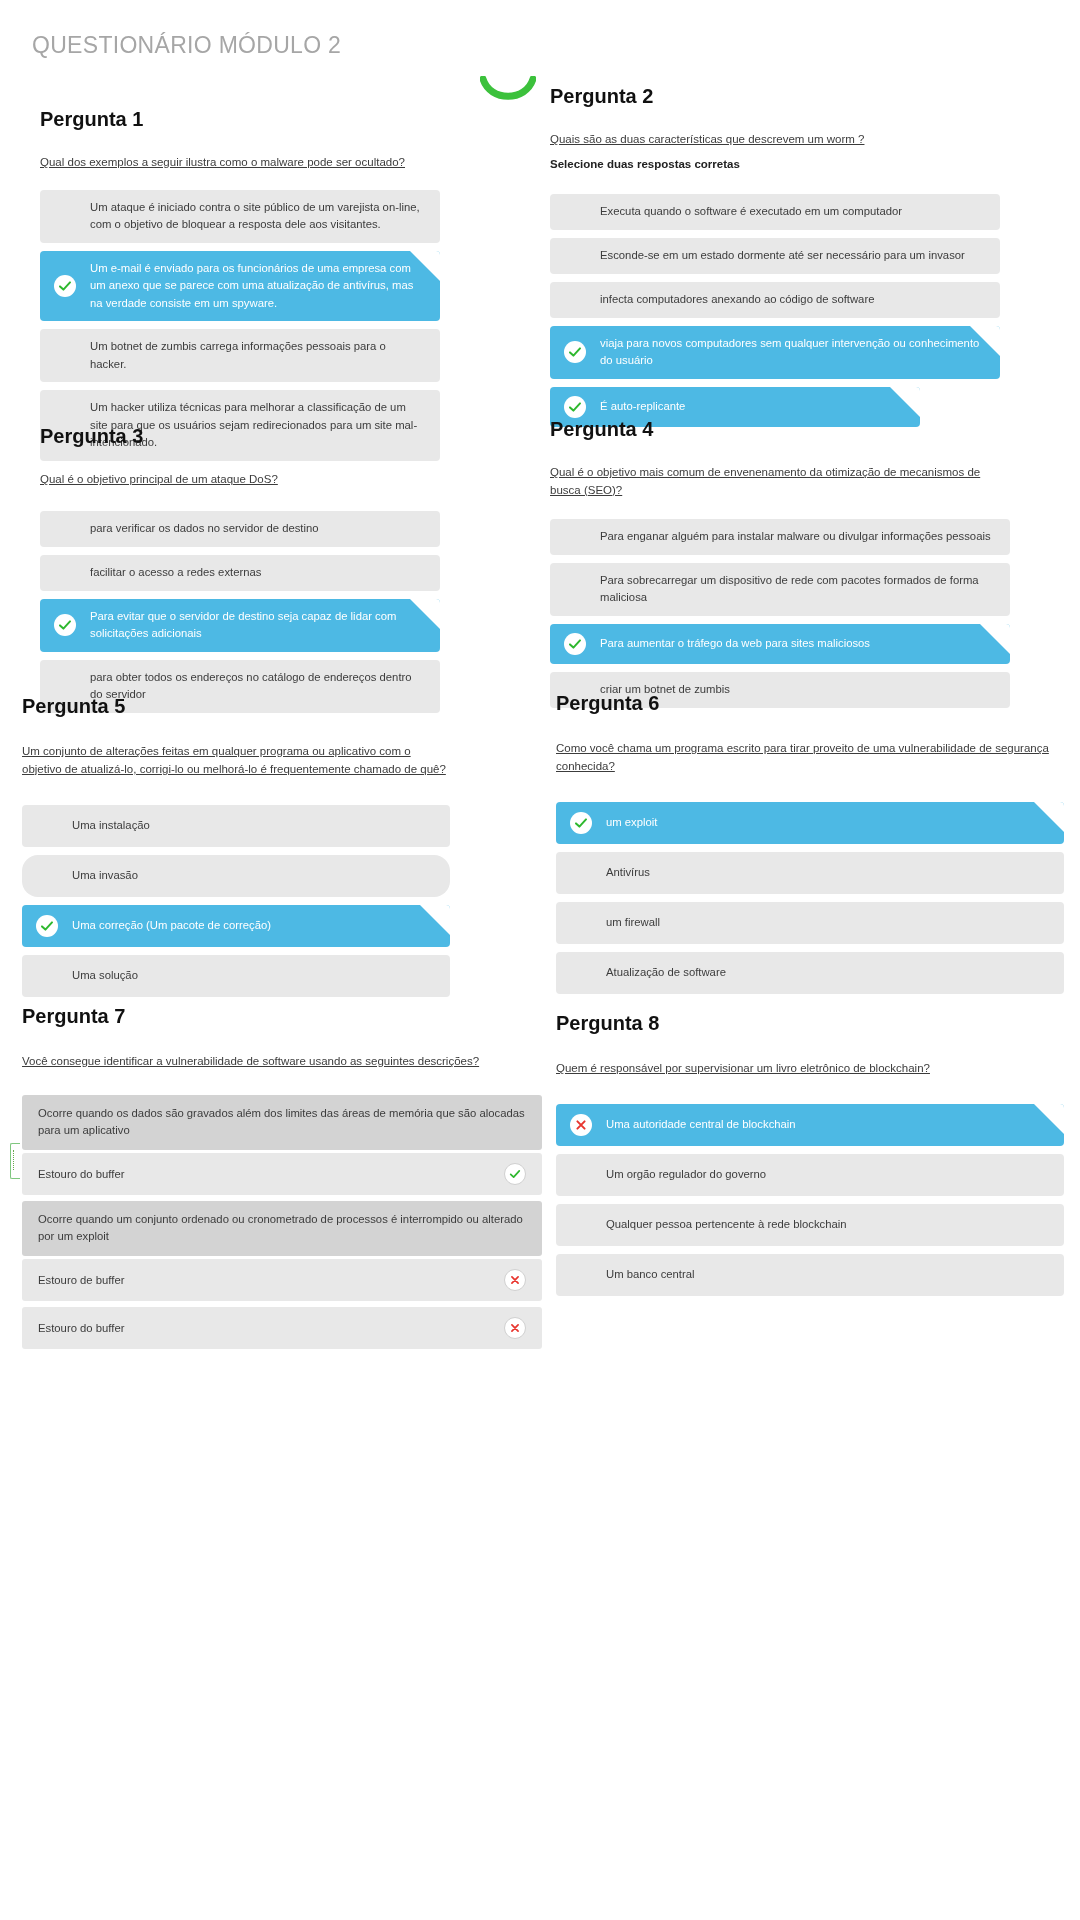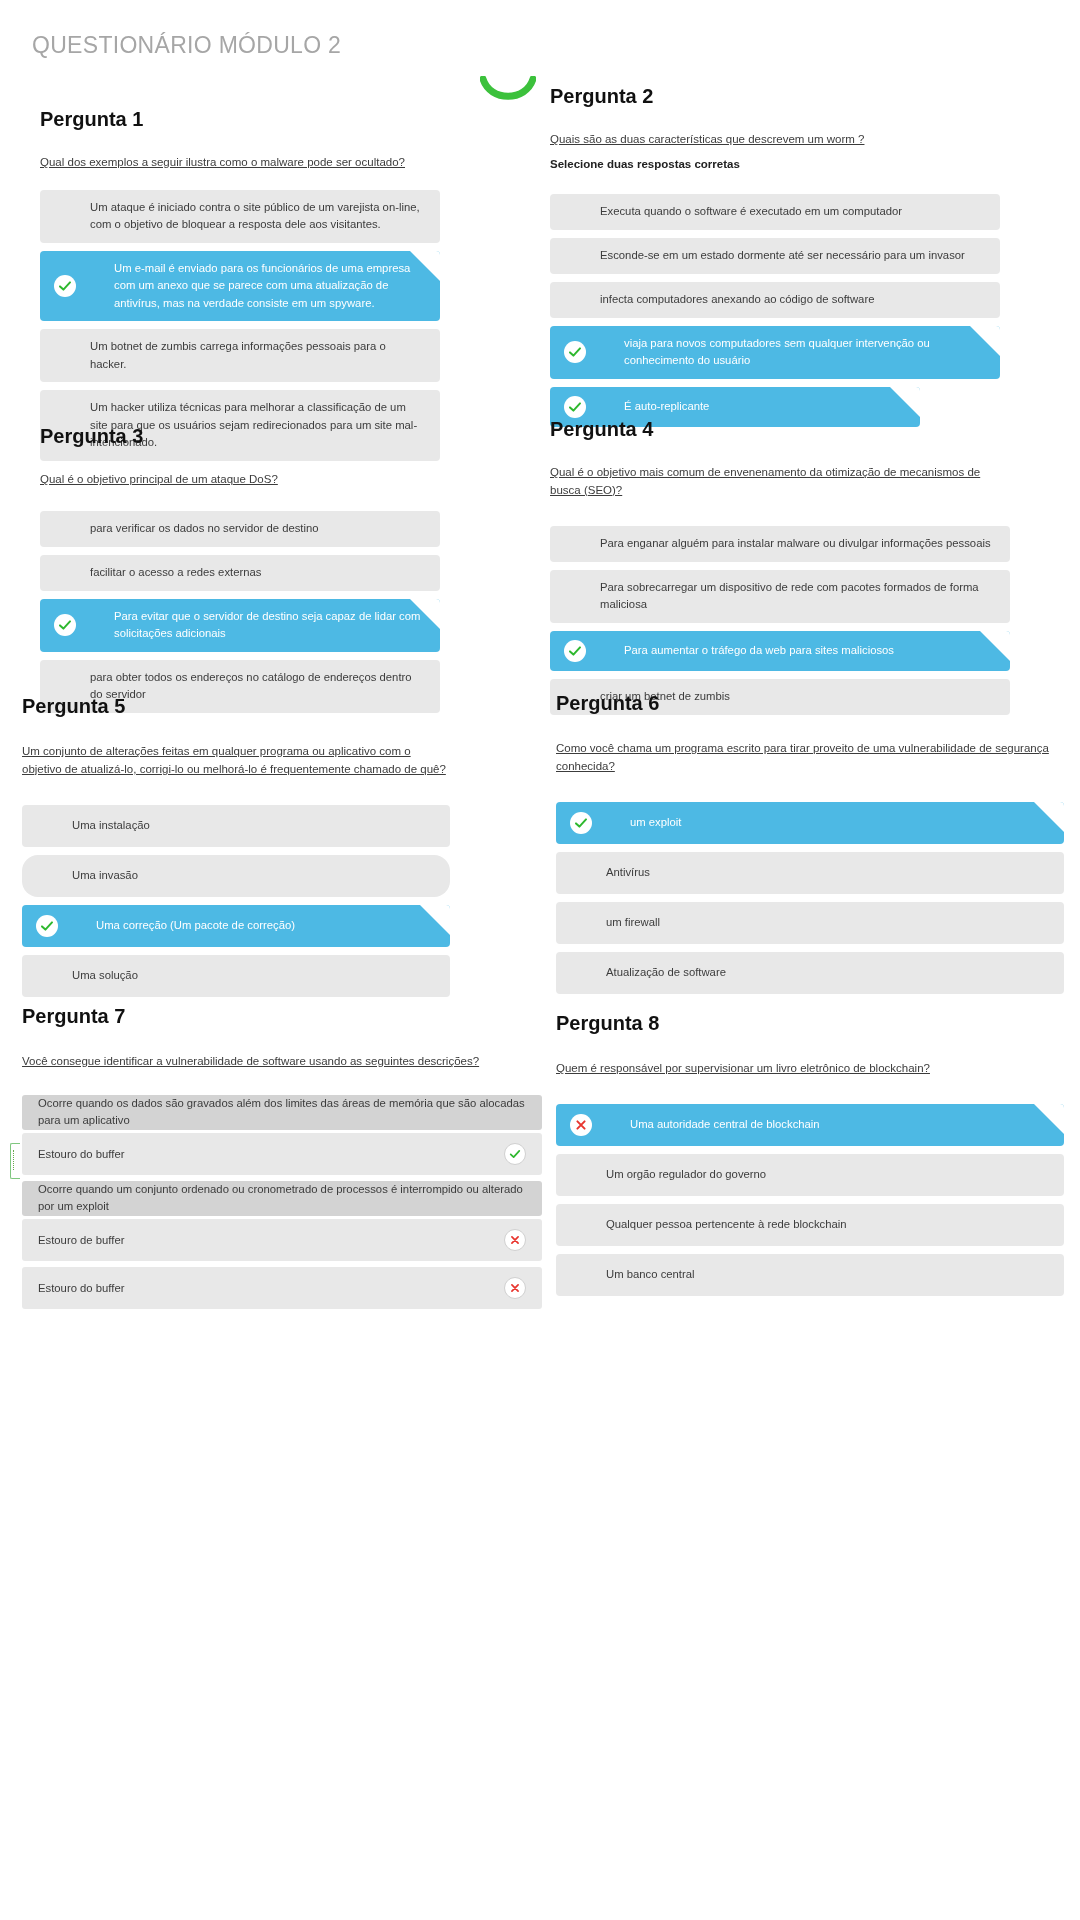--- a/index.html
+++ b/index.html
@@ -91,21 +91,20 @@
     align-self: stretch;
   }
   .opt .opt-text {
     font-size: 11.3px;
     line-height: 1.55;
     color: #3c3c3c;
     flex: 1 1 auto;
   }
   .opt.selected {
     background: #4db9e4;
-    gap: 24px;
   }
   .opt.selected .opt-text {
     color: #ffffff;
   }
   
   .opt.selected .fold {
     position: absolute;
     right: 0;
     top: 0;
     width: 0;
@@ -127,21 +126,21 @@
   .badge svg { display: block; }
 
   
   .match-group { margin-bottom: 6px; }
   .match-desc {
     background: #d3d3d3;
     border-radius: 3px;
     font-size: 11.3px;
     line-height: 1.55;
     color: #3c3c3c;
-    padding: 0 16px;
+    padding: 10px 16px;
     box-sizing: border-box;
   }
   .match-answer {
     background: #e8e8e8;
     border-radius: 3px;
     font-size: 11.3px;
     color: #3c3c3c;
     padding: 10px 16px;
     margin-top: 3px;
     display: flex;
@@ -296,21 +295,21 @@
       <div class="opt">
         <div class="opt-pad"></div>
         <div class="opt-text">para obter todos os endereços no catálogo de endereços dentro do servidor</div>
       </div>
     </div>
   </div>
 
   <div class="q-block" style="left:550px; top:418px; width:460px;">
     <div class="q-head">Pergunta 4</div>
     <div class="q-prompt">Qual é o objetivo mais comum de envenenamento da otimização de mecanismos de busca (SEO)?</div>
-    <div class="opts" style="margin-top:26px;">
+    <div class="opts" style="margin-top:19px;">
       <div class="opt">
         <div class="opt-pad"></div>
         <div class="opt-text">Para enganar alguém para instalar malware ou divulgar informações pessoais</div>
       </div>
       <div class="opt">
 
         <div class="opt-pad"></div>
         <div class="opt-text">Para sobrecarregar um dispositivo de rede com pacotes formados de forma maliciosa</div>
       </div>
       <div class="opt selected">

